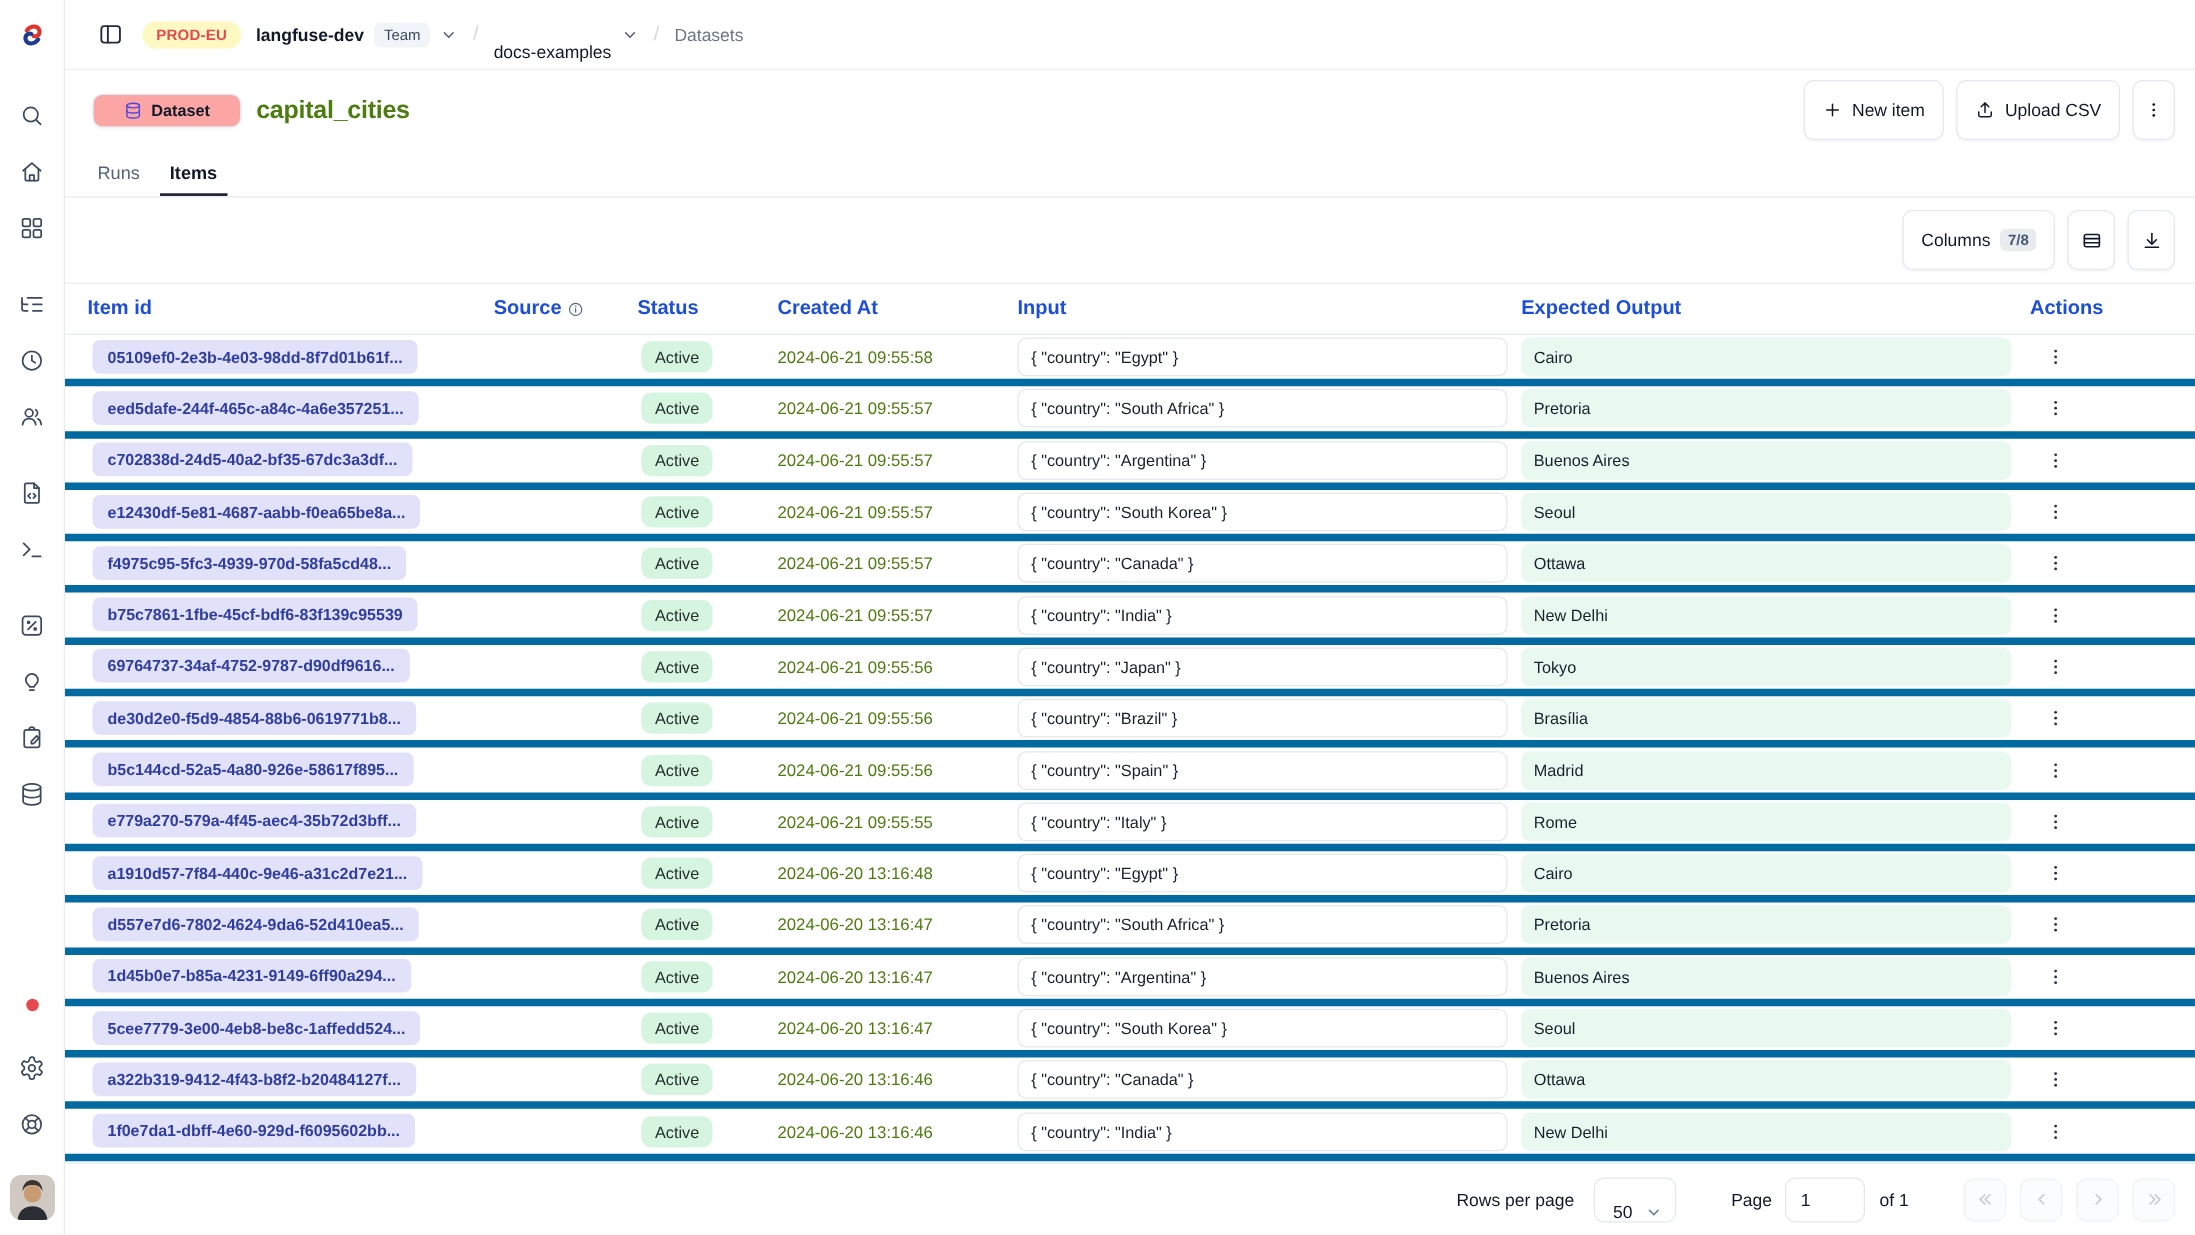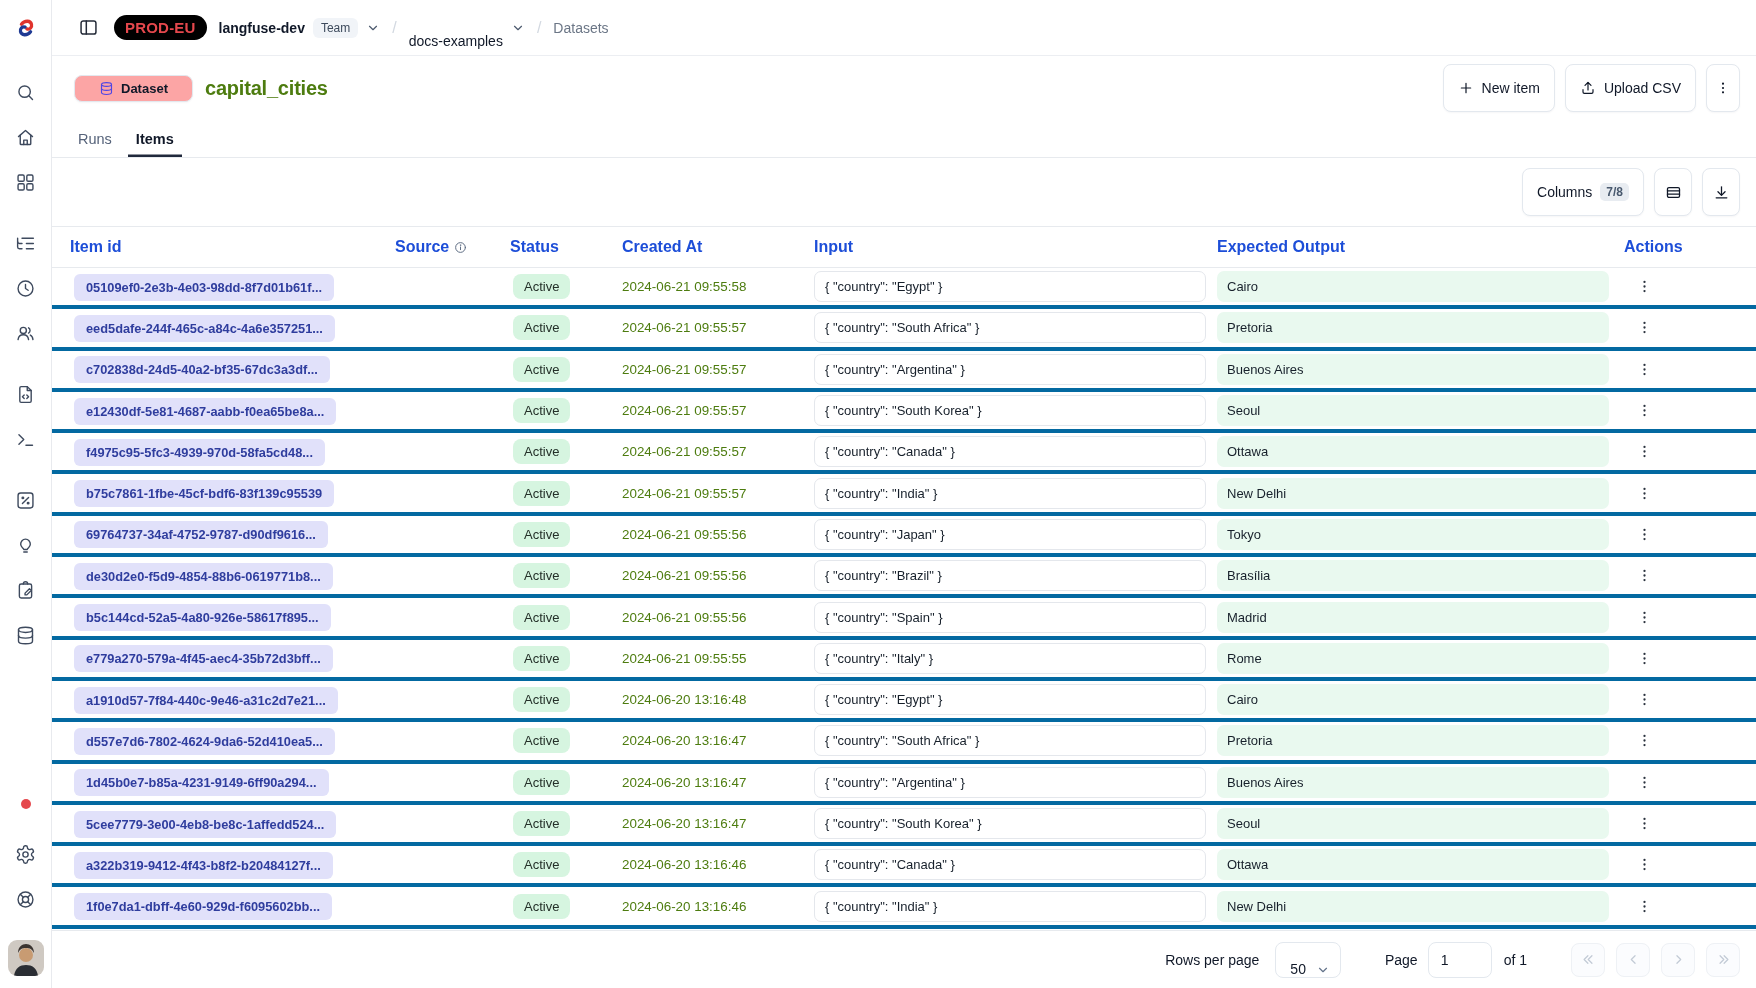--- a/index.html
+++ b/index.html
@@ -21,21 +21,21 @@
   .avatar { width:36px; height:36px; border-radius:9px; overflow:hidden; margin-top:27px; margin-bottom:12px; cursor:pointer; }
 
   
   .main { flex:1; display:flex; flex-direction:column; height:988px; overflow:hidden; }
 
   
   .topbar { height:56px; min-height:56px; border-bottom:1px solid #eceef2; display:flex;
     align-items:center; padding:0 16px 0 22px; gap:12px; background:#fff; }
   .tglbtn { width:28px; height:28px; display:flex; align-items:center; justify-content:center; cursor:pointer; }
   .tglbtn svg { width:21px; height:21px; stroke:#242b38; fill:none; stroke-width:1.7; stroke-linecap:round; stroke-linejoin:round;}
-  .envbadge { background:#000000; color:#e5484d; font-size:15px; font-weight:700;
+  .envbadge { background:#fef9c3; color:#e5484d; font-size:12px; font-weight:700;
     padding:4px 11px; border-radius:999px; letter-spacing:.2px; }
   .orgname { font-size:14px; font-weight:600; color:#101828; cursor:pointer; }
   .typebadge { background:#f1f4f8; color:#3d4a5c; font-size:12px; font-weight:500;
     padding:3px 8px; border-radius:6px; }
   .crumb-chev svg { width:14px; height:14px; stroke:#4c5a6e; stroke-width:2; fill:none;
     stroke-linecap:round; stroke-linejoin:round; display:block; cursor:pointer;}
   .slash { color:#d3d9e1; font-size:16px; font-weight:400; }
   .crumb-link { font-size:14px; font-weight:500; color:#101828; cursor:pointer;margin-top:26px; }
   .crumb-muted { font-size:14px; font-weight:500; color:#6b7686; cursor:pointer; }
   .bc-group { display:flex; align-items:center; gap:8px; }
@@ -77,21 +77,21 @@
   .toolbar .iconbtn svg { width:17px; height:17px; }
 
   
   .tablewrap { flex:1; overflow:hidden; display:flex; flex-direction:column; }
   .trow { display:grid; grid-template-columns:325px 115px 112px 192px 403px 403px 1fr;
     padding-left:18px; align-items:center; }
   .thead { height:42px; min-height:42px; border-top:1px solid #e7eaee; border-bottom:1px solid #e7eaee; }
   .th { font-size:16px; font-weight:700; color:#1d4ed8; display:flex; align-items:center; gap:5px; }
   .th svg { width:13px; height:13px; stroke:#5b6b82; stroke-width:1.8; fill:none;
     stroke-linecap:round; stroke-linejoin:round; cursor:pointer; }
-  .drow { height:41.3px; min-height:41.3px; border-bottom:4px solid #0369a1; }
+  .drow { height:41.3px; min-height:41.3px; border-bottom:6px solid #0369a1; }
   .idpill { width:309px; margin-left:4px; background:#e1e1fa; color:#2f3d9e; font-size:12.8px;
     font-weight:600; border-radius:6px; padding:6px 12px; white-space:nowrap; overflow:hidden;
     cursor:pointer; }
   .statuspill { display:inline-block; margin-left:3px; background:#d6f5e0; color:#243029;
     font-size:13px; font-weight:500; border-radius:8px; padding:5px 11px; }
   .datecell { font-size:13.4px; color:#4d7c0f; }
   .valbox { width:392px; height:31px; display:flex; align-items:center; padding:0 10px;
     border-radius:7px; font-size:13px; color:#17202b; white-space:nowrap; overflow:hidden; }
   .inputbox { border:1px solid #e4e7ec; background:#fff; }
   .expectbox { background:#e9f9ef; }

